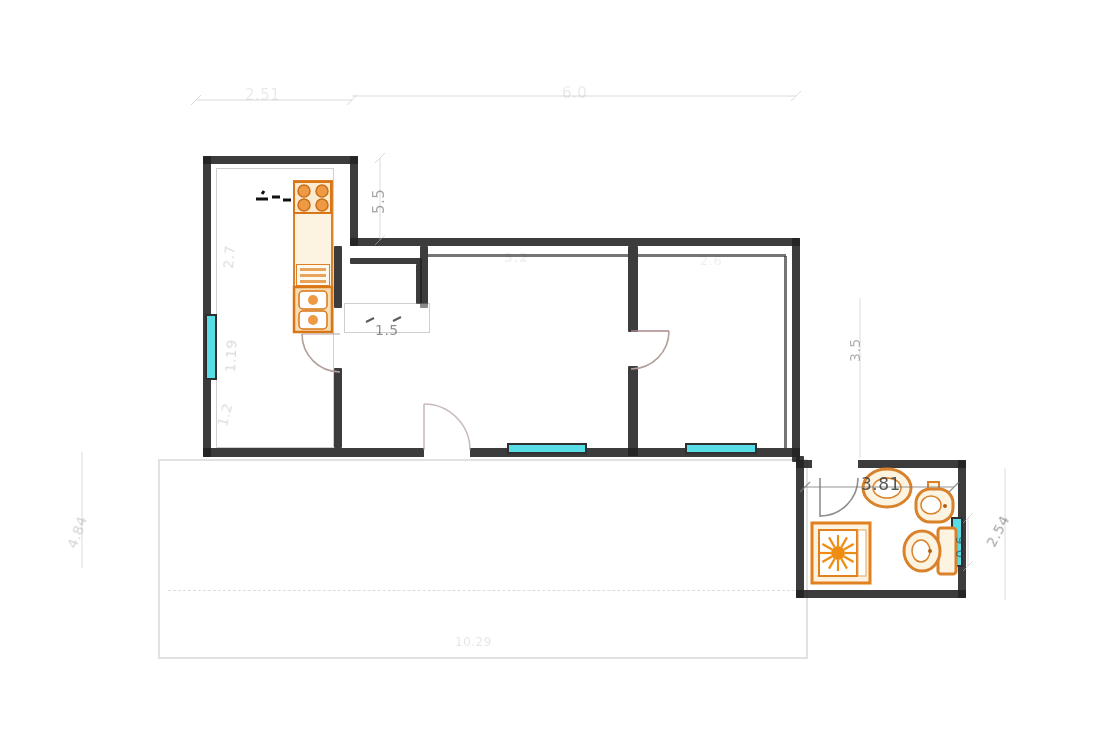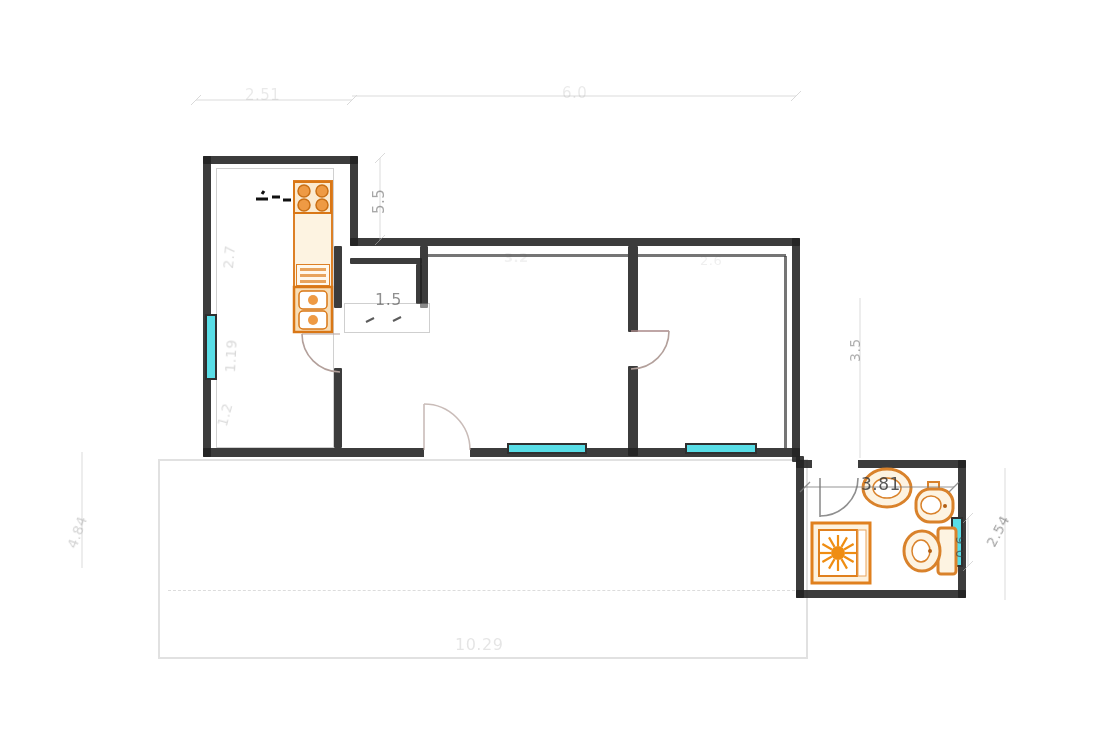--- a/index.html
+++ b/index.html
@@ -180,23 +180,23 @@
       <line x1="393" y1="321" x2="401" y2="317"></line>
     </g>
   </svg>
 
   <span class="dim" style="left:245px;top:86px;opacity:.12;font-size:15px;">2.51</span>
   <span class="dim" style="left:562px;top:84px;opacity:.12;font-size:15px;">6.0</span>
   <span class="dim" style="left:370px;top:214px;transform:rotate(-90deg);opacity:.45;font-size:15px;color:#3d3d3d;">5.5</span>
   <span class="dim" style="left:220px;top:268px;transform:rotate(-85deg);opacity:.2;font-size:14px;">2.7</span>
   <span class="dim" style="left:222px;top:372px;transform:rotate(-87deg);opacity:.22;font-size:14px;">1.19</span>
   <span class="dim" style="left:214px;top:424px;transform:rotate(-75deg);opacity:.2;font-size:14px;">1.2</span>
-  <span class="dim" style="left:375px;top:290px;opacity:.5;font-size:16px;color:#222;">1.5</span>
+  <span class="dim" style="left:375px;top:322px;opacity:.5;font-size:14px;color:#222;">1.5</span>
   <span class="dim" style="left:64px;top:545px;transform:rotate(-70deg);opacity:.25;font-size:14px;">4.84</span>
   <span class="dim" style="left:504px;top:250px;opacity:.08;font-size:13px;font-weight:bold;">3.2</span>
   <span class="dim" style="left:700px;top:253px;opacity:.09;font-size:13px;">2.6</span>
   <span class="dim" style="left:847px;top:362px;transform:rotate(-90deg);opacity:.4;font-size:14px;color:#3d3d3d;">3.5</span>
   <span class="dim" style="left:861px;top:474px;opacity:.85;font-size:17px;color:#3a3a3a;">3.81</span>
   <span class="dim" style="left:953px;top:558px;transform:rotate(-90deg);opacity:.65;font-size:13px;color:#3d3d3d;">0.6</span>
   <span class="dim" style="left:983px;top:542px;transform:rotate(-62deg);opacity:.5;font-size:14px;color:#4a4a4a;">2.54</span>
-  <span class="dim" style="left:455px;top:635px;opacity:.15;font-size:16px;">10.29</span>
+  <span class="dim" style="left:455px;top:635px;opacity:.15;font-size:12px;">10.29</span>
 
 </div>
 
 </body></html>

